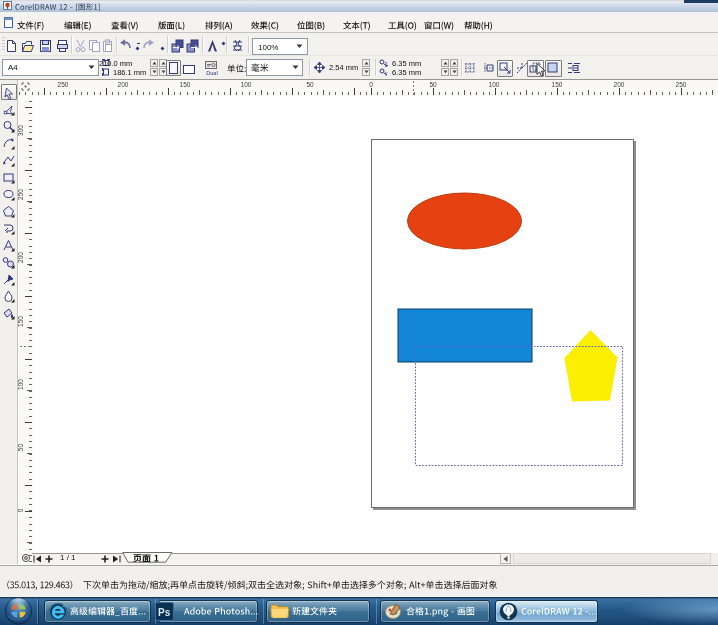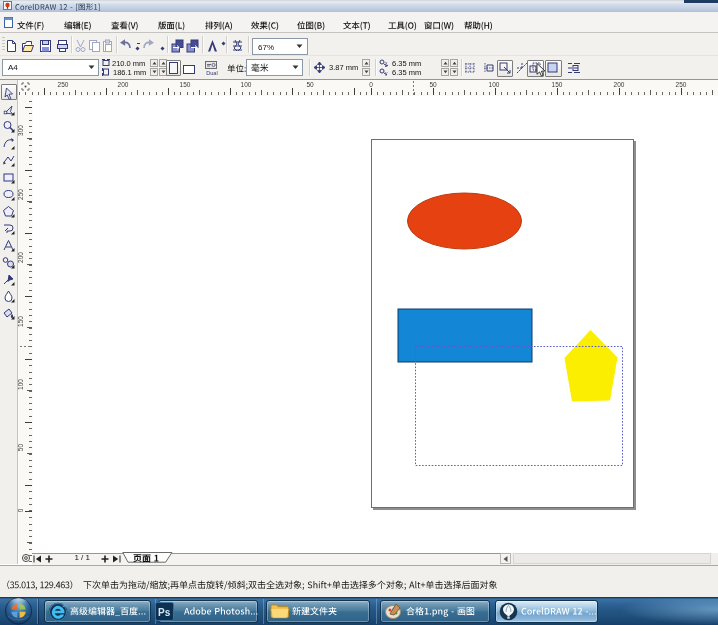--- a/index.html
+++ b/index.html
@@ -189,21 +189,21 @@
     </svg>
   </div>
 <div style="position:absolute;left:231px;top:39px;">
     <svg width="13" height="14" viewBox="0 0 13 14">
       <path d="M2 3h9M2 7h9M2 11h9M4 1l2 4-3 4 3 3M9 1 7 5l3 4-3 3" stroke="#333a78" fill="none"></path>
     </svg>
   </div>
 <div class="sep" style="left:226px;top:36px;height:17px"></div>
 <div class="sep" style="left:248px;top:36px;height:17px"></div>
 <div class="abs" style="left:252px;top:38px;width:56px;height:17px;background:#fff;border:1px solid #8a98a8"></div>
-<div class="abs mm" style="left:258px;top:43px;font-size:8px">67%</div>
+<div class="abs mm" style="left:258px;top:43px;font-size:8px">100%</div>
 <div class="abs" style="left:296px;top:43px">
     <svg width="7" height="6">
       <path d="M0.5 1.5h6L3.5 5z" fill="#333"></path>
     </svg>
   </div>
 <div class="abs" style="left:0;top:56px;width:718px;height:23px;background:#f2f1ee"></div>
 <div class="abs" style="left:2px;top:59px;width:97px;height:17px;background:#fff;border:1px solid #8a98a8"></div>
 <div class="abs mm" style="left:8px;top:63px;font-size:8px">A4</div>
 <div class="abs" style="left:88px;top:64px">
     <svg width="7" height="6">
@@ -215,21 +215,21 @@
       <rect x="1" y="1.5" width="6" height="5" fill="none" stroke="#333a78"></rect>
       <path d="M0 0.5h3M5 0.5h3" stroke="#333a78"></path>
     </svg>
   </div>
 <div style="position:absolute;left:102px;top:68px;">
     <svg width="8" height="8">
       <rect x="1.5" y="1" width="5" height="6" fill="none" stroke="#333a78"></rect>
       <path d="M0.5 0v3M0.5 5v3" stroke="#333a78"></path>
     </svg>
   </div>
-<div class="abs mm" style="left:112px;top:59px">210.0 mm</div>
+<div class="abs mm" style="left:99px;top:59px">210.0 mm</div>
 <div class="abs mm" style="left:113px;top:68px">186.1 mm</div>
 <div class="spin" style="left:150px;top:59px">
     <svg width="5" height="4">
       <path d="M0.5 3.5h4L2.5 0.8z" fill="#444"></path>
     </svg>
   </div>
 <div class="spin" style="left:159px;top:59px">
     <svg width="5" height="4">
       <path d="M0.5 3.5h4L2.5 0.8z" fill="#444"></path>
     </svg>
@@ -278,21 +278,21 @@
     <svg width="7" height="6">
       <path d="M0.5 1.5h6L3.5 5z" fill="#333"></path>
     </svg>
   </div>
 <div class="sep" style="left:309px;top:59px;height:17px"></div>
 <div style="position:absolute;left:314px;top:62px;">
     <svg width="11" height="11">
       <path d="M5.5 0v11M0 5.5h11M5.5 0l-2 2.5h4zM5.5 11l-2-2.5h4zM0 5.5l2.5-2v4zM11 5.5l-2.5-2v4z" stroke="#333a78" fill="#333a78" stroke-width="0.8"></path>
     </svg>
   </div>
-<div class="abs mm" style="left:329px;top:63px">3.87 mm</div>
+<div class="abs mm" style="left:329px;top:63px">2.54 mm</div>
 <div class="spin" style="left:362px;top:59px;height:8px">
     <svg width="5" height="4">
       <path d="M0.5 3.5h4L2.5 0.8z" fill="#444"></path>
     </svg>
   </div>
 <div class="spin" style="left:362px;top:68px;height:8px">
     <svg width="5" height="4">
       <path d="M0.5 0.5h4L2.5 3.2z" fill="#444"></path>
     </svg>
   </div>
@@ -527,21 +527,21 @@
     <svg width="9" height="8">
       <path d="M1 0.5v7" stroke="#222"></path>
       <path d="M8 0.5v7L2.8 4z" fill="#222"></path>
     </svg>
   </div>
 <div style="position:absolute;left:45px;top:555px;">
     <svg width="8" height="8">
       <path d="M4 0.5v7M0.5 4h7" stroke="#222" stroke-width="1.6"></path>
     </svg>
   </div>
-<div class="abs" style="left:60px;top:553px;width:30px;font-size:8px;color:#111;text-align:right">1 / 1</div>
+<div class="abs" style="left:60px;top:553px;width:30px;font-size:8px;color:#111;text-align:left">1 / 1</div>
 <div style="position:absolute;left:101px;top:555px;">
     <svg width="8" height="8">
       <path d="M4 0.5v7M0.5 4h7" stroke="#222" stroke-width="1.6"></path>
     </svg>
   </div>
 <div style="position:absolute;left:112px;top:555px;">
     <svg width="9" height="8">
       <path d="M8 0.5v7" stroke="#222"></path>
       <path d="M1 0.5v7L6.2 4z" fill="#222"></path>
     </svg>

